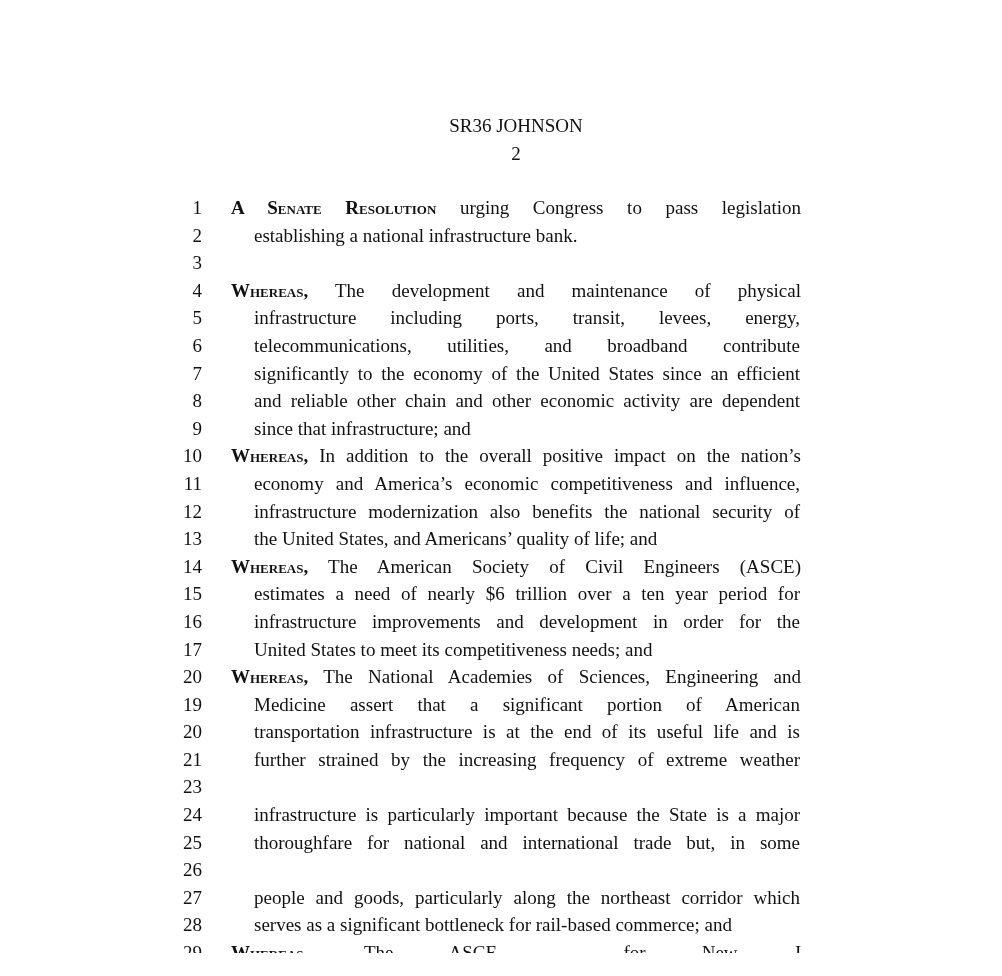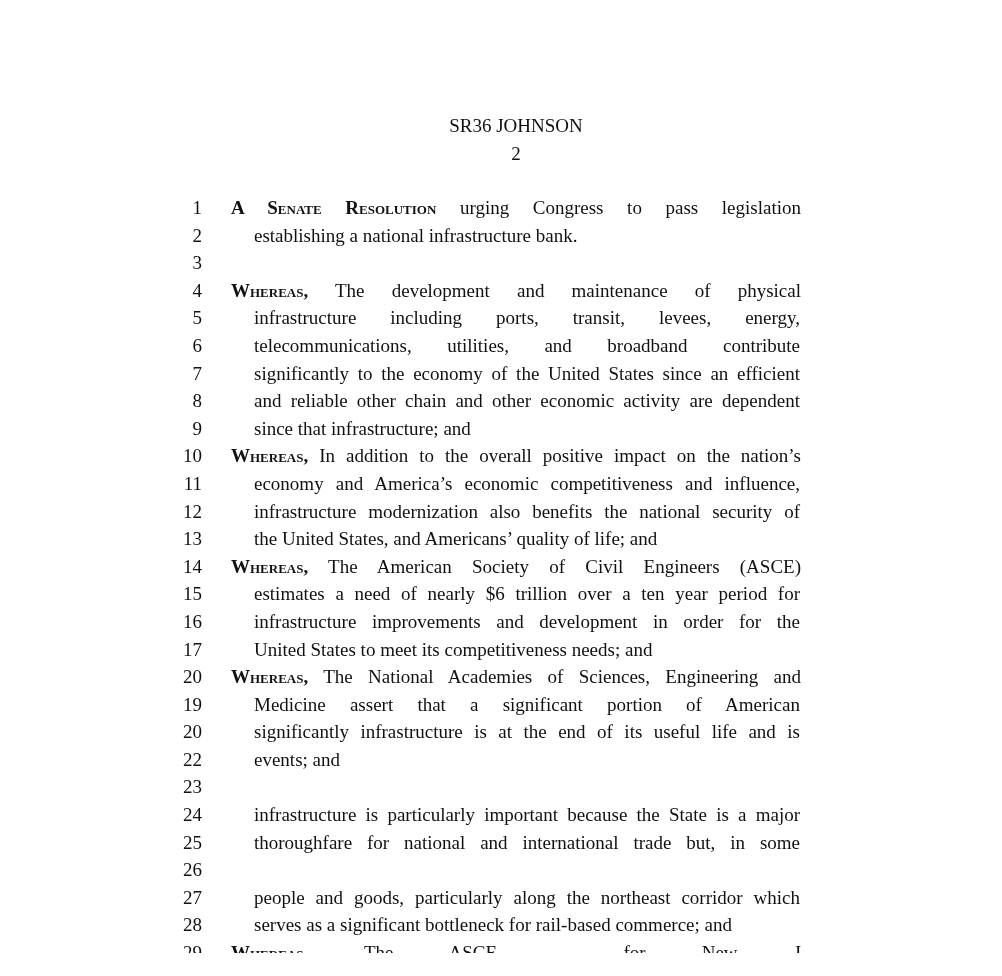--- a/index.html
+++ b/index.html
@@ -96,25 +96,25 @@
     <div class="line">
       <span class="num">20</span>
       <span class="txt justify"><span class="sc">Whereas,</span><span> The National Academies of Sciences, Engineering and</span></span>
     </div>
     <div class="line">
       <span class="num">19</span>
       <span class="txt indent justify"><span>Medicine assert that a significant portion of American</span></span>
     </div>
     <div class="line">
       <span class="num">20</span>
-      <span class="txt indent justify"><span>significantly infrastructure is at the end of its useful life and is</span></span>
+      <span class="txt indent justify"><span>transportation infrastructure is at the end of its useful life and is</span></span>
     </div>
     <div class="line">
-      <span class="num">22</span>
-      <span class="txt indent"><span>events; and</span></span>
+      <span class="num">21</span>
+      <span class="txt indent justify"><span>further strained by the increasing frequency of extreme weather</span></span>
     </div>
     <div class="line">
       <span class="num">23</span>
     </div>
     <div class="line">
       <span class="num">24</span>
       <span class="txt indent justify"><span>infrastructure is particularly important because the State is a major</span></span>
     </div>
     <div class="line">
       <span class="num">25</span>

